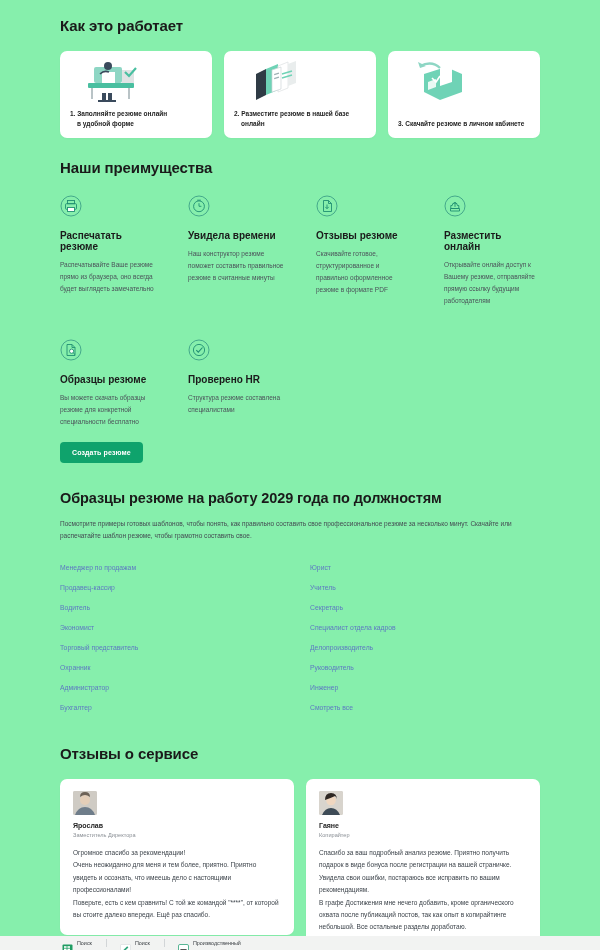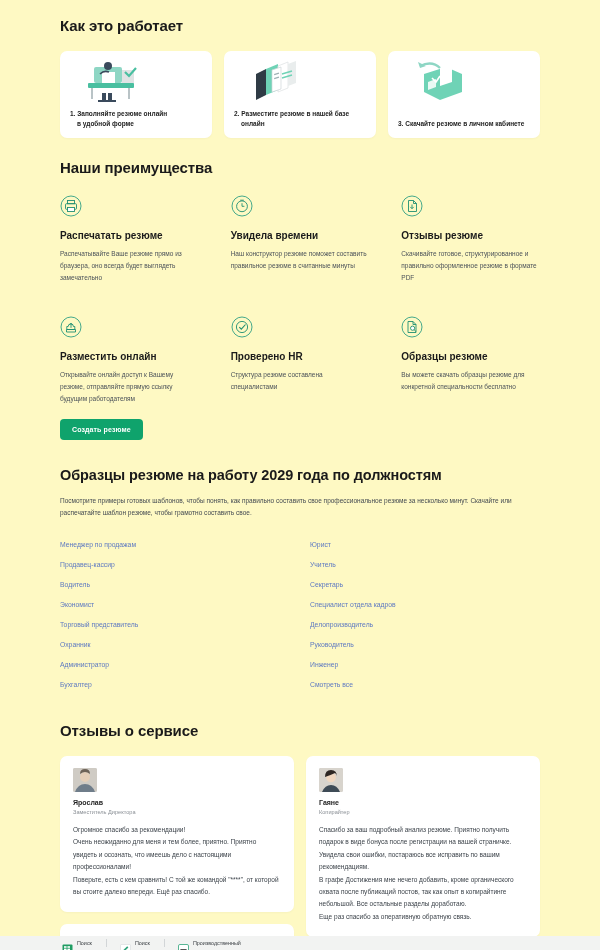--- a/index.html
+++ b/index.html
@@ -2,21 +2,21 @@
 <html><head>
 <meta charset="utf-8">
 <style>
   * { box-sizing: border-box; margin: 0; padding: 0; }
   html, body {
     width: 600px; height: 950px;
     background: #eef0ef;
     font-family: "Liberation Sans", sans-serif;
     overflow: hidden;
   }
-  .page { width: 600px; height: 950px; position: relative; background: #fef9c3; }
+  .page { width: 600px; height: 950px; position: relative; background: #86efac; }
   .wrap { width: 480px; margin: 0 auto; }
 
   
   .h2 {
     font-size: 15px; font-weight: bold; color: #1a1a1a;
     letter-spacing: -0.1px;
   }
   .h2.big { font-size: 14.5px; }
 
   
@@ -30,21 +30,21 @@
   }
   .how-ill { height: 48px; display:flex; align-items:center; padding-left: 8px; }
   .how-label {
     font-size: 6.5px; font-weight: bold; color: #232323; line-height: 1.55;
   }
   .how-label .ind { padding-left: 7px; display: block; }
 
   
   .sec-adv { padding-top: 21px; }
   .adv-grid {
-    display: grid; grid-template-columns: repeat(3, 1fr);
+    display: grid; grid-template-columns: repeat(4, 1fr);
     column-gap: 20px; row-gap: 20px; margin-top: 19px; gap: 32px;
   }
   .adv-icon { width: 22px; height: 22px; }
   .adv-title {
     font-size: 10px; font-weight: bold; color: #1b1b1b;
     margin-top: 13px;
   }
   .adv-text {
     font-size: 6.5px; color: #4b5259; line-height: 1.85; margin-top: 7px;
   }
@@ -228,40 +228,40 @@
           </svg>
         </div>
         <div class="adv-title">Разместить онлайн</div>
         <div class="adv-text">Открывайте онлайн доступ к Вашему резюме, отправляйте прямую ссылку будущим работодателям</div>
       </div>
 
       <div>
         <div class="adv-icon">
           <svg width="22" height="22" viewBox="0 0 22 22">
             <circle cx="11" cy="11" r="10" fill="none" stroke="#44a98b" stroke-width="1"></circle>
-            <circle cx="11" cy="11" r="5.6" fill="none" stroke="#1f8e72" stroke-width="0.9"></circle>
-            <path d="M8.3 11.1 l2 2 l4.2 -4.6" stroke="#1f8e72" stroke-width="1.1" fill="none"></path>
-          </svg>
-        </div>
-        <div class="adv-title">Проверено HR</div>
-        <div class="adv-text">Структура резюме составлена специалистами</div>
-      </div>
-
-      <div>
-        <div class="adv-icon">
-          <svg width="22" height="22" viewBox="0 0 22 22">
-            <circle cx="11" cy="11" r="10" fill="none" stroke="#44a98b" stroke-width="1"></circle>
             <path d="M7 5.5 h5 l3 3 v8 h-8 z" fill="none" stroke="#1f8e72" stroke-width="0.9"></path>
             <path d="M12 5.5 v3 h3" fill="none" stroke="#1f8e72" stroke-width="0.9"></path>
             <circle cx="11.6" cy="12.2" r="2.1" fill="#ffffff" stroke="#1f8e72" stroke-width="0.9"></circle>
             <path d="M13.2 13.8 l1.8 1.8" stroke="#1f8e72" stroke-width="1" fill="none"></path>
           </svg>
         </div>
         <div class="adv-title">Образцы резюме</div>
         <div class="adv-text">Вы можете скачать образцы резюме для конкретной специальности бесплатно</div>
+      </div>
+
+      <div>
+        <div class="adv-icon">
+          <svg width="22" height="22" viewBox="0 0 22 22">
+            <circle cx="11" cy="11" r="10" fill="none" stroke="#44a98b" stroke-width="1"></circle>
+            <circle cx="11" cy="11" r="5.6" fill="none" stroke="#1f8e72" stroke-width="0.9"></circle>
+            <path d="M8.3 11.1 l2 2 l4.2 -4.6" stroke="#1f8e72" stroke-width="1.1" fill="none"></path>
+          </svg>
+        </div>
+        <div class="adv-title">Проверено HR</div>
+        <div class="adv-text">Структура резюме составлена специалистами</div>
       </div>
 
     </div>
     <div class="adv-cta">
       <button class="btn-green">Создать резюме</button>
     </div>
   </section>
 
   <section class="wrap sec-samples">
     <h2 class="h2 big">Образцы резюме на работу 2029 года по должностям</h2>

